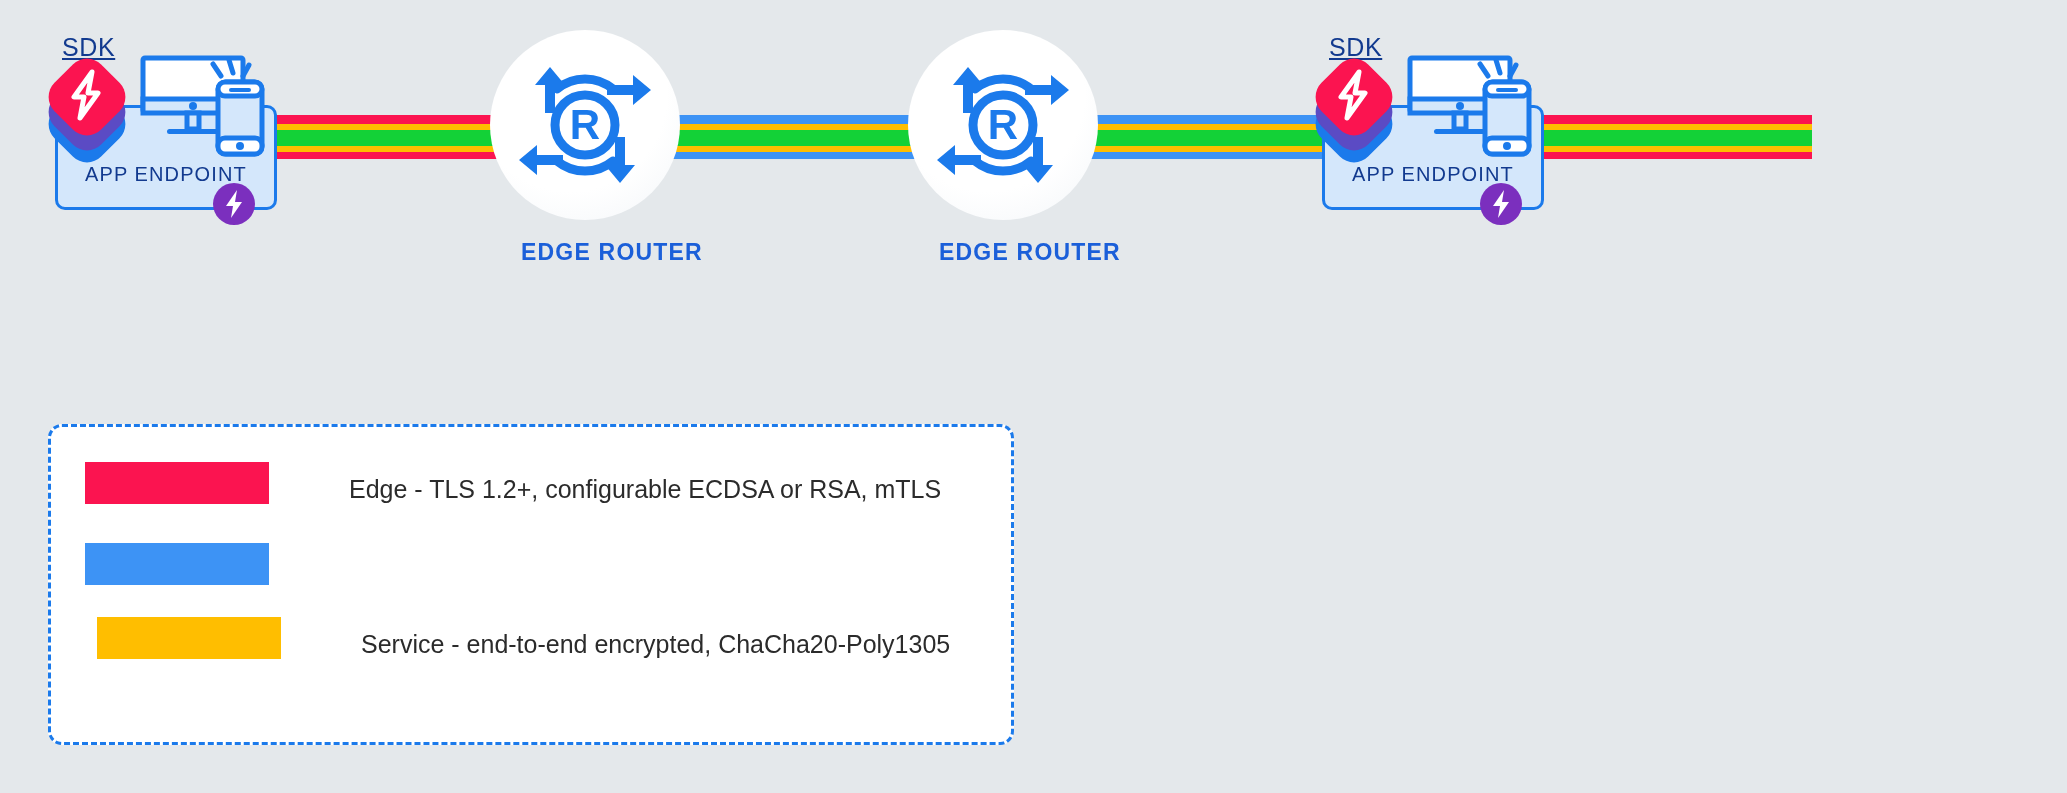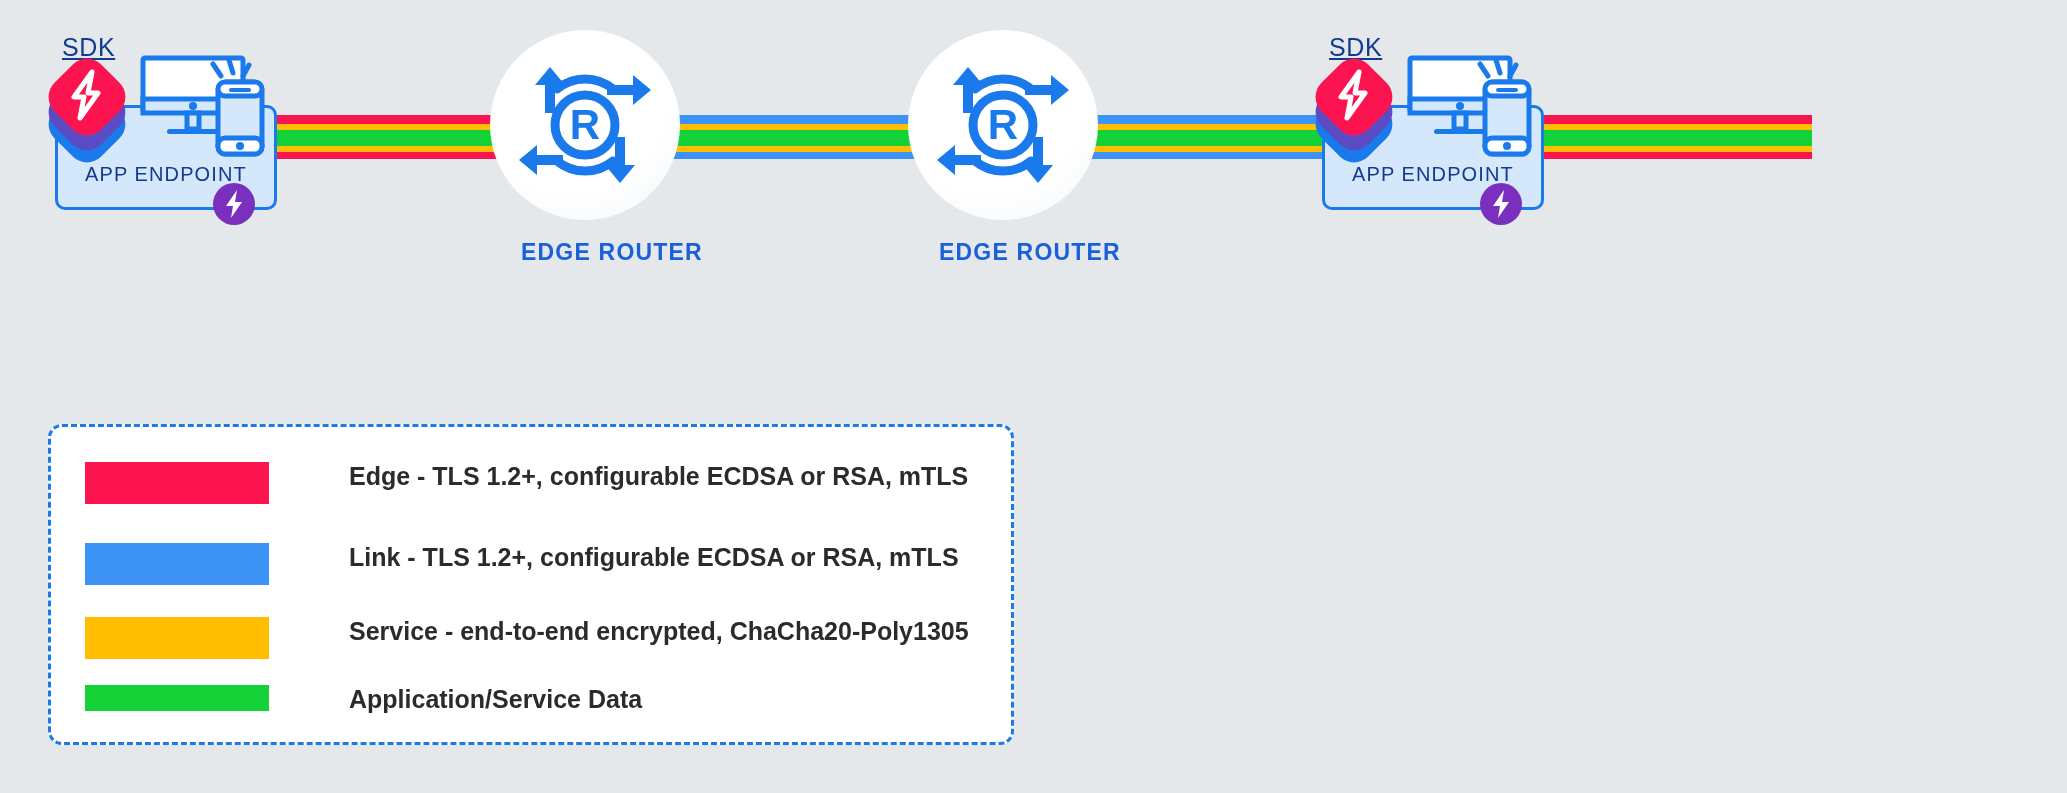--- a/index.html
+++ b/index.html
@@ -53,21 +53,21 @@
   }
 
   
   .legend{
     position:absolute;
     background:#ffffff;
     border:3px dashed #1b7aeb;
     border-radius:14px;
     box-sizing:border-box;
   }
-  .legend-row{position:absolute;display:flex;align-items:flex-start;font-weight:bold;}
+  .legend-row{position:absolute;display:flex;align-items:flex-end;}
   .legend-swatch{width:184px;height:42px;flex:0 0 auto;}
   .legend-text{
     margin-left:80px;
     color:#2b2b2b;
     font-size:25px;
     white-space:nowrap;
   }
   svg{display:block;overflow:visible;}
 </style>
 </head>
@@ -198,26 +198,21 @@
 
   <div class="legend" style="left:48px;top:424px;width:966px;height:321px;"></div>
 
   <div class="legend-row" style="left:85px;top:462px;">
     <div class="legend-swatch" style="background:#fb1450;"></div>
     <div class="legend-text">Edge - TLS 1.2+, configurable ECDSA or RSA, mTLS</div>
   </div>
 
   <div class="legend-row" style="left:85px;top:543px;">
     <div class="legend-swatch" style="background:#3d93f5;"></div>
-    <div class="legend-text">Link - TLS 1.2+, configurable ECDSA or RSA, mTLS</div>
   </div>
 
-  <div class="legend-row" style="left:85px;top:617px;">
+  <div class="legend-row" style="left:97px;top:617px;">
     <div class="legend-swatch" style="background:#ffbe00;"></div>
     <div class="legend-text">Service - end-to-end encrypted, ChaCha20-Poly1305</div>
   </div>
 
-  <div class="legend-row" style="left:85px;top:685px;">
-    <div class="legend-swatch" style="background:#13d137;height:26px;"></div>
-    <div class="legend-text">Application/Service Data</div>
-  </div>
 
 </div>
 
 </body></html>

